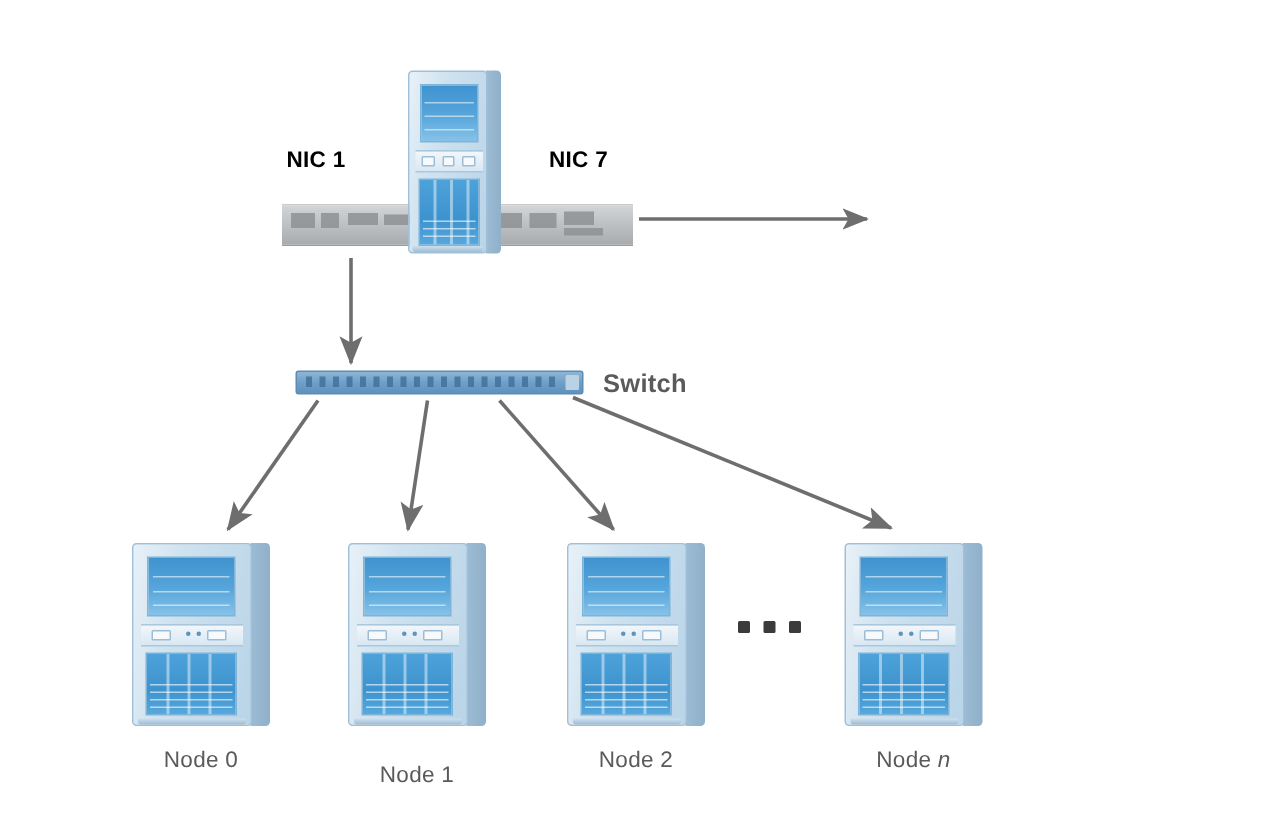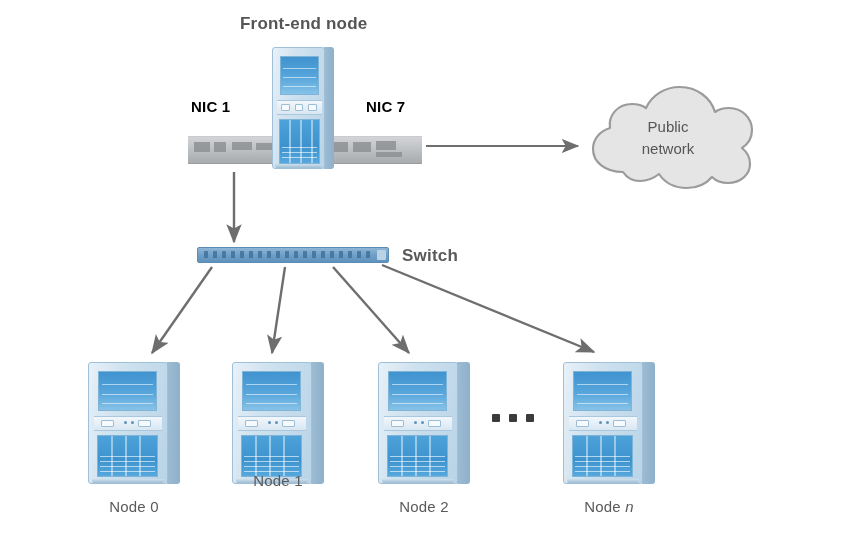--- a/index.html
+++ b/index.html
@@ -214,21 +214,20 @@
     width: 850px;
     height: 559px;
     pointer-events: none;
   }
 </style>
 </head>
 <body>
 
 <div id="canvas">
 
-  <div class="label title-label" style="left:240px; top:14px;">Front-end node</div>
 
   <div class="nic-strip" style="left:188px; top:136px; width:98px; height:26px;">
     <div class="nic-port" style="left:6px;  top:5px;  width:16px; height:10px;"></div>
     <div class="nic-port" style="left:26px; top:5px;  width:12px; height:10px;"></div>
     <div class="nic-port" style="left:44px; top:5px;  width:20px; height:8px;"></div>
     <div class="nic-port" style="left:68px; top:6px;  width:22px; height:7px;"></div>
   </div>
   <div class="nic-strip" style="left:330px; top:136px; width:92px; height:26px;">
     <div class="nic-port" style="left:4px;  top:5px;  width:14px; height:10px;"></div>
     <div class="nic-port" style="left:23px; top:5px;  width:18px; height:10px;"></div>
@@ -257,43 +256,20 @@
         <div class="vent" style="bottom:10px;"></div>
         <div class="vent" style="bottom:15px;"></div>
       </div>
       <div class="foot"></div>
     </div>
   </div>
 
   <div class="label nic-label" style="left:191px; top:98px;">NIC 1</div>
   <div class="label nic-label" style="left:366px; top:98px;">NIC 7</div>
 
-  <div class="cloud" style="left:575px; top:78px;">
-    <svg width="185" height="112" viewBox="0 0 185 112" aria-hidden="true">
-      <path d="M48 94
-               C30 94 18 84 18 71
-               C18 61 25 53 35 50
-               C33 37 43 26 57 26
-               C62 26 67 27 71 30
-               C77 17 90 9 105 9
-               C122 9 136 20 140 34
-               C144 31 149 30 154 30
-               C167 30 177 40 177 52
-               C177 59 173 66 167 70
-               C172 74 175 80 175 86
-               C175 97 165 105 153 105
-               C147 105 141 103 137 99
-               C131 106 122 110 112 110
-               C100 110 90 105 84 96
-               C79 100 72 103 65 103
-               C58 103 52 100 48 94 Z" fill="#e5e5e5" stroke="#9b9b9b" stroke-width="2.2" stroke-linejoin="round"></path>
-    </svg>
-    <div class="cloud-text" style="left:18px; top:38px; width:150px;">Public
-network</div>
-  </div>
 
   <div class="switch-bar" style="left:197px; top:247px; width:192px; height:16px;">
     <div class="switch-port" style="left:6px;"></div>
     <div class="switch-port" style="left:15px;"></div>
     <div class="switch-port" style="left:24px;"></div>
     <div class="switch-port" style="left:33px;"></div>
     <div class="switch-port" style="left:42px;"></div>
     <div class="switch-port" style="left:51px;"></div>
     <div class="switch-port" style="left:60px;"></div>
     <div class="switch-port" style="left:69px;"></div>
@@ -361,21 +337,21 @@
         <div class="vstripe" style="left:27px;"></div>
         <div class="vstripe" style="left:41px;"></div>
         <div class="vent" style="bottom:4px;"></div>
         <div class="vent" style="bottom:9px;"></div>
         <div class="vent" style="bottom:14px;"></div>
         <div class="vent" style="bottom:19px;"></div>
       </div>
       <div class="foot"></div>
     </div>
   </div>
-  <div class="label node-label" style="left:232px; top:472px; width:92px;">
+  <div class="label node-label" style="left:232px; top:508px; width:92px;">
     <span>Node </span><span>1</span>
   </div>
 
   <div class="tower" style="left:378px; top:362px; width:92px; height:122px;">
     <div class="side" style="width:13px;"></div>
     <div class="body" style="width:80px;">
       <div class="bay" style="left:9px; top:8px; width:59px; height:40px;">
         <div class="bay-line" style="top:12px;"></div>
         <div class="bay-line" style="top:22px;"></div>
         <div class="bay-line" style="top:31px;"></div>

